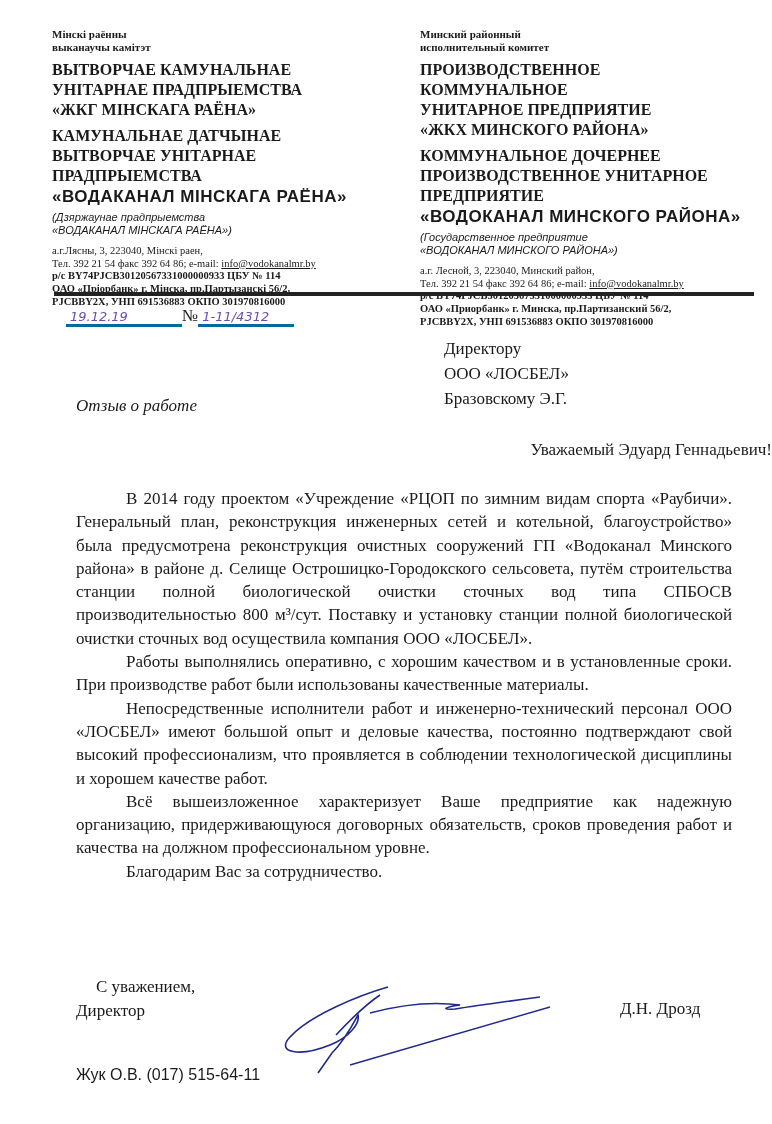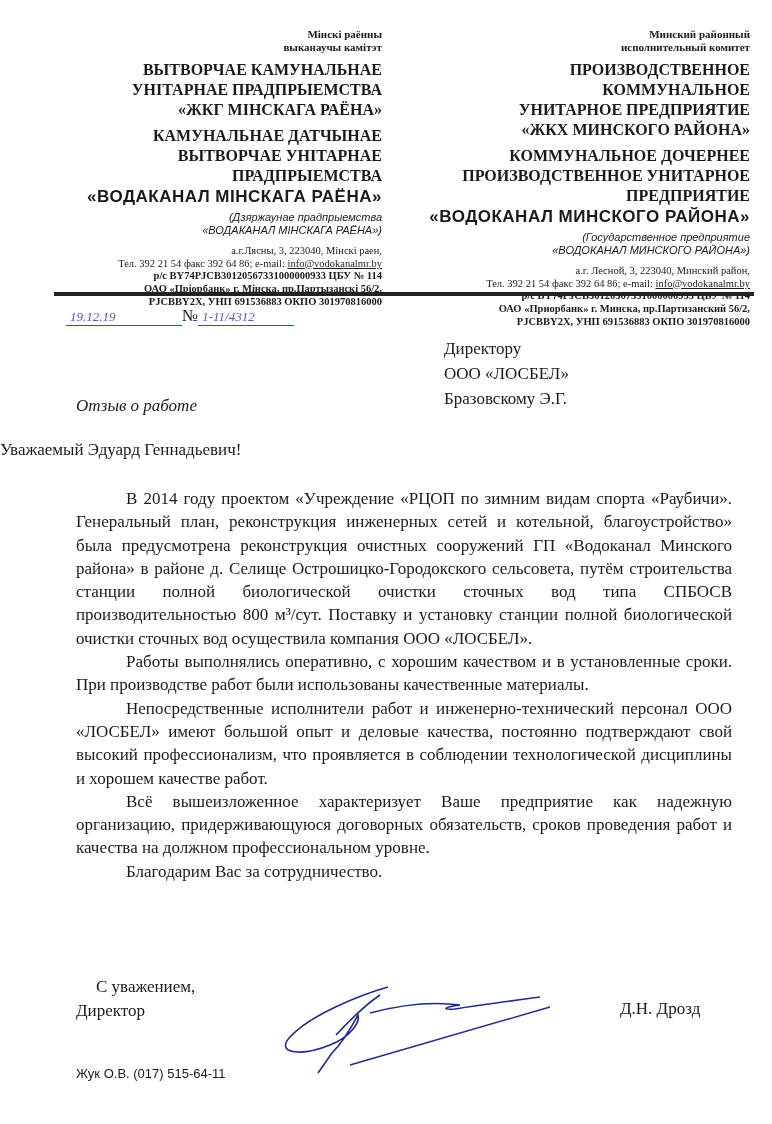--- a/index.html
+++ b/index.html
@@ -1,42 +1,42 @@
 <!DOCTYPE html>
 <html><head>
 <meta charset="utf-8">
 <style>
   html, body { margin: 0; padding: 0; background: #ffffff; }
   body { width: 772px; height: 1124px; position: relative; overflow: hidden; font-family: "Liberation Serif", serif; color: #1a1a1a; }
-  .lh-col { position: absolute; top: 28px; text-align: right; line-height: 1.2; }
+  .lh-col { position: absolute; top: 28px; text-align: left; line-height: 1.2; }
   .lh-left { left: 52px; width: 330px; }
   .lh-right { left: 420px; width: 330px; }
   .lh-small { font-size: 11px; font-weight: bold; }
   .lh-caps { font-size: 16px; font-weight: bold; margin-top: 6px; }
   .lh-caps div { line-height: 1.25; }
   .lh-big { font-size: 17px; font-weight: bold; letter-spacing: 0.5px; font-family: "Liberation Sans", sans-serif; margin-top: 1px; }
   .lh-italic { font-size: 11px; font-style: italic; font-weight: normal; font-family: "Liberation Sans", sans-serif; margin-top: 3px; }
   .lh-addr { font-size: 10.5px; margin-top: 8px; }
   .lh-addr .b { font-weight: bold; }
   .lh-addr a { color: #1a1a1a; text-decoration: underline; }
   .rule { position: absolute; left: 54px; top: 292px; width: 700px; height: 4px; background: #222; }
   .regline { position: absolute; left: 66px; top: 306px; font-family: "DejaVu Sans", sans-serif; font-size: 13px; color: #6a4fb0; font-style: italic; }
-  .regline .field { display: inline-block; border-bottom: 1px solid #0369a1; padding: 0 4px; font-family: Liberation Serif, serif; }
+  .regline .field { display: inline-block; border-bottom: 3px solid #0369a1; padding: 0 4px; }
   .regline .no { color: #1a1a1a; font-style: normal; font-family: "Liberation Serif", serif; font-size: 17px; }
   .addressee { position: absolute; left: 444px; top: 336px; font-size: 17px; line-height: 25px; }
   .subject { position: absolute; left: 76px; top: 396px; font-size: 17px; font-style: italic; }
-  .greeting { position: absolute; left: 0; width: 772px; top: 440px; text-align: left; font-size: 17px; }
+  .greeting { position: absolute; left: 0; width: 772px; top: 440px; text-align: right; font-size: 17px; }
   .body { position: absolute; left: 76px; top: 487px; width: 656px; font-size: 17px; line-height: 23.3px; text-align: justify; }
   .body p { margin: 0; text-indent: 50px; }
   .sig { position: absolute; font-size: 17px; line-height: 24px; }
   .sig-left { left: 76px; top: 975px; }
   .sig-left .l1 { padding-left: 20px; }
   .sig-name { left: 620px; top: 997px; }
   .signature { position: absolute; left: 270px; top: 975px; width: 330px; height: 100px; }
-  .footer { position: absolute; left: 76px; top: 1066px; font-size: 13px; font-family: "Liberation Sans", sans-serif; }
+  .footer { position: absolute; left: 76px; top: 1066px; font-size: 16px; font-family: "Liberation Sans", sans-serif; }
 </style>
 </head>
 <body>
 
 <div class="lh-col lh-left">
   <div class="lh-small">
     <div>Мінскі раённы</div>
     <div>выканаучы камітэт</div>
   </div>
   <div class="lh-caps">

